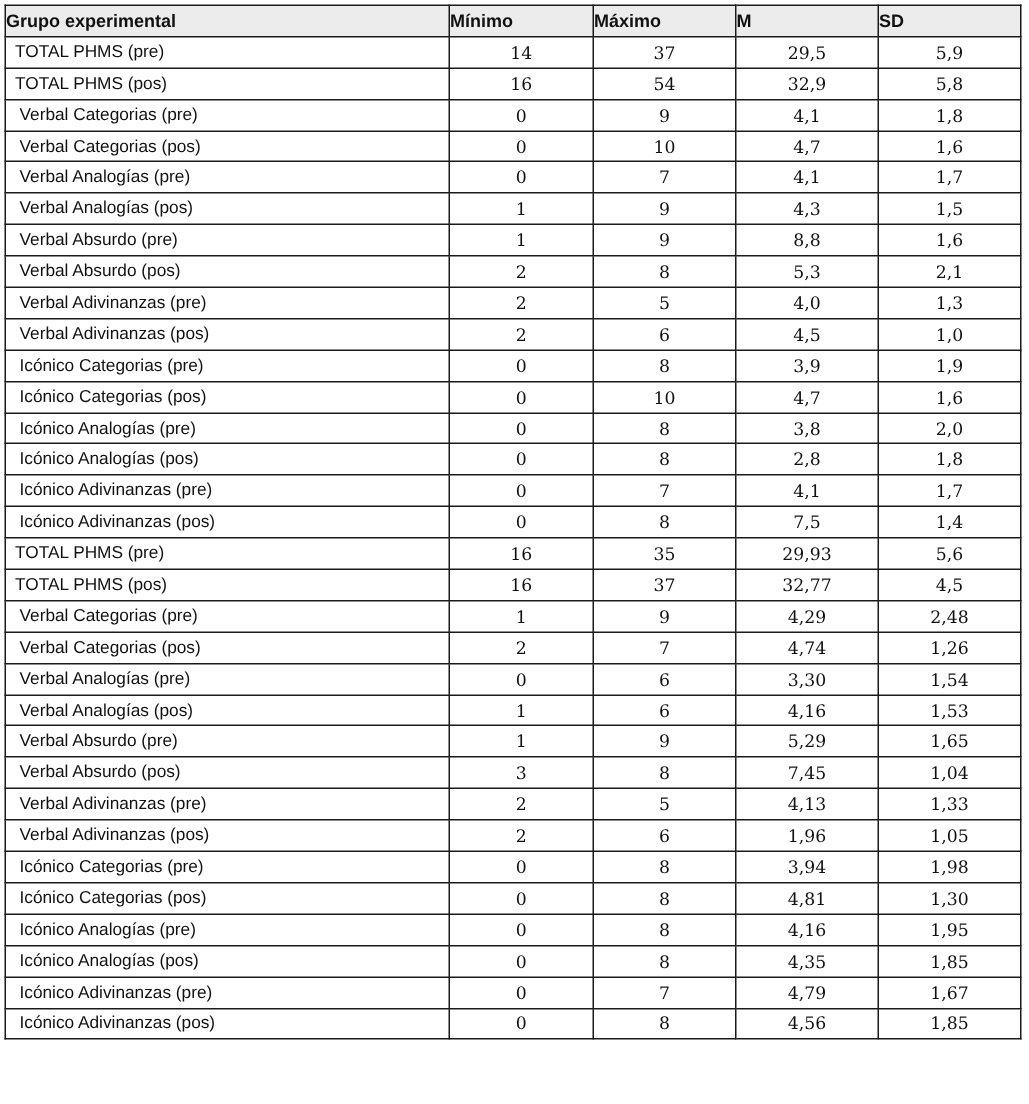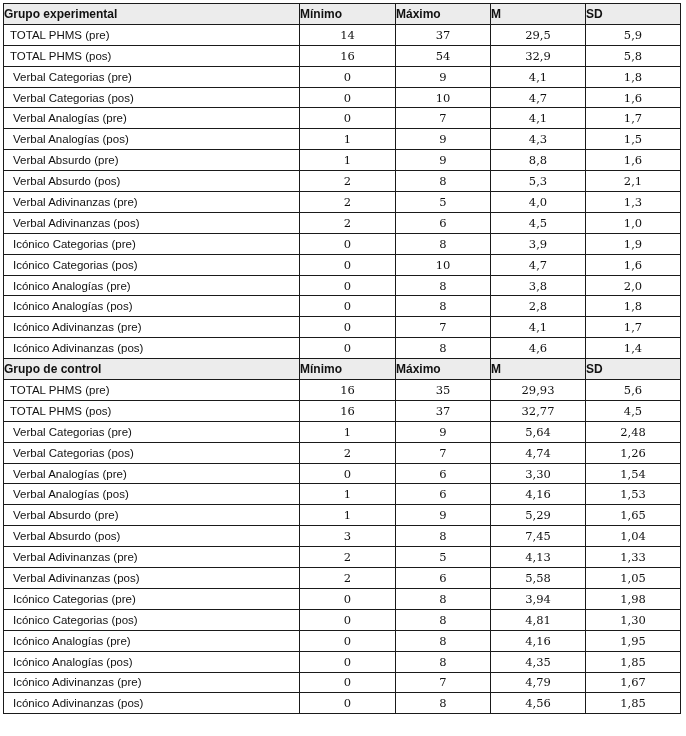--- a/index.html
+++ b/index.html
@@ -175,49 +175,42 @@
     <td class="label indent">Icónico Adivinanzas (pre)</td>
     <td class="num">0</td>
     <td class="num">7</td>
     <td class="num">4,1</td>
     <td class="num">1,7</td>
   </tr>
       <tr>
     <td class="label indent">Icónico Adivinanzas (pos)</td>
     <td class="num">0</td>
     <td class="num">8</td>
-    <td class="num">4,6</td>
+    <td class="num">7,5</td>
     <td class="num">1,4</td>
-  </tr>
-      <tr>
-    <th>Grupo de control</th>
-    <th>Mínimo</th>
-    <th>Máximo</th>
-    <th>M</th>
-    <th>SD</th>
   </tr>
       <tr>
     <td class="label">TOTAL PHMS (pre)</td>
     <td class="num">16</td>
     <td class="num">35</td>
     <td class="num">29,93</td>
     <td class="num">5,6</td>
   </tr>
       <tr>
     <td class="label">TOTAL PHMS (pos)</td>
     <td class="num">16</td>
     <td class="num">37</td>
     <td class="num">32,77</td>
     <td class="num">4,5</td>
   </tr>
       <tr>
     <td class="label indent">Verbal Categorias (pre)</td>
     <td class="num">1</td>
     <td class="num">9</td>
-    <td class="num">5,64</td>
+    <td class="num">4,29</td>
     <td class="num">2,48</td>
   </tr>
       <tr>
     <td class="label indent">Verbal Categorias (pos)</td>
     <td class="num">2</td>
     <td class="num">7</td>
     <td class="num">4,74</td>
     <td class="num">1,26</td>
   </tr>
       <tr>
@@ -252,21 +245,21 @@
     <td class="label indent">Verbal Adivinanzas (pre)</td>
     <td class="num">2</td>
     <td class="num">5</td>
     <td class="num">4,13</td>
     <td class="num">1,33</td>
   </tr>
       <tr>
     <td class="label indent">Verbal Adivinanzas (pos)</td>
     <td class="num">2</td>
     <td class="num">6</td>
-    <td class="num">5,58</td>
+    <td class="num">1,96</td>
     <td class="num">1,05</td>
   </tr>
       <tr>
     <td class="label indent">Icónico Categorias (pre)</td>
     <td class="num">0</td>
     <td class="num">8</td>
     <td class="num">3,94</td>
     <td class="num">1,98</td>
   </tr>
       <tr>

